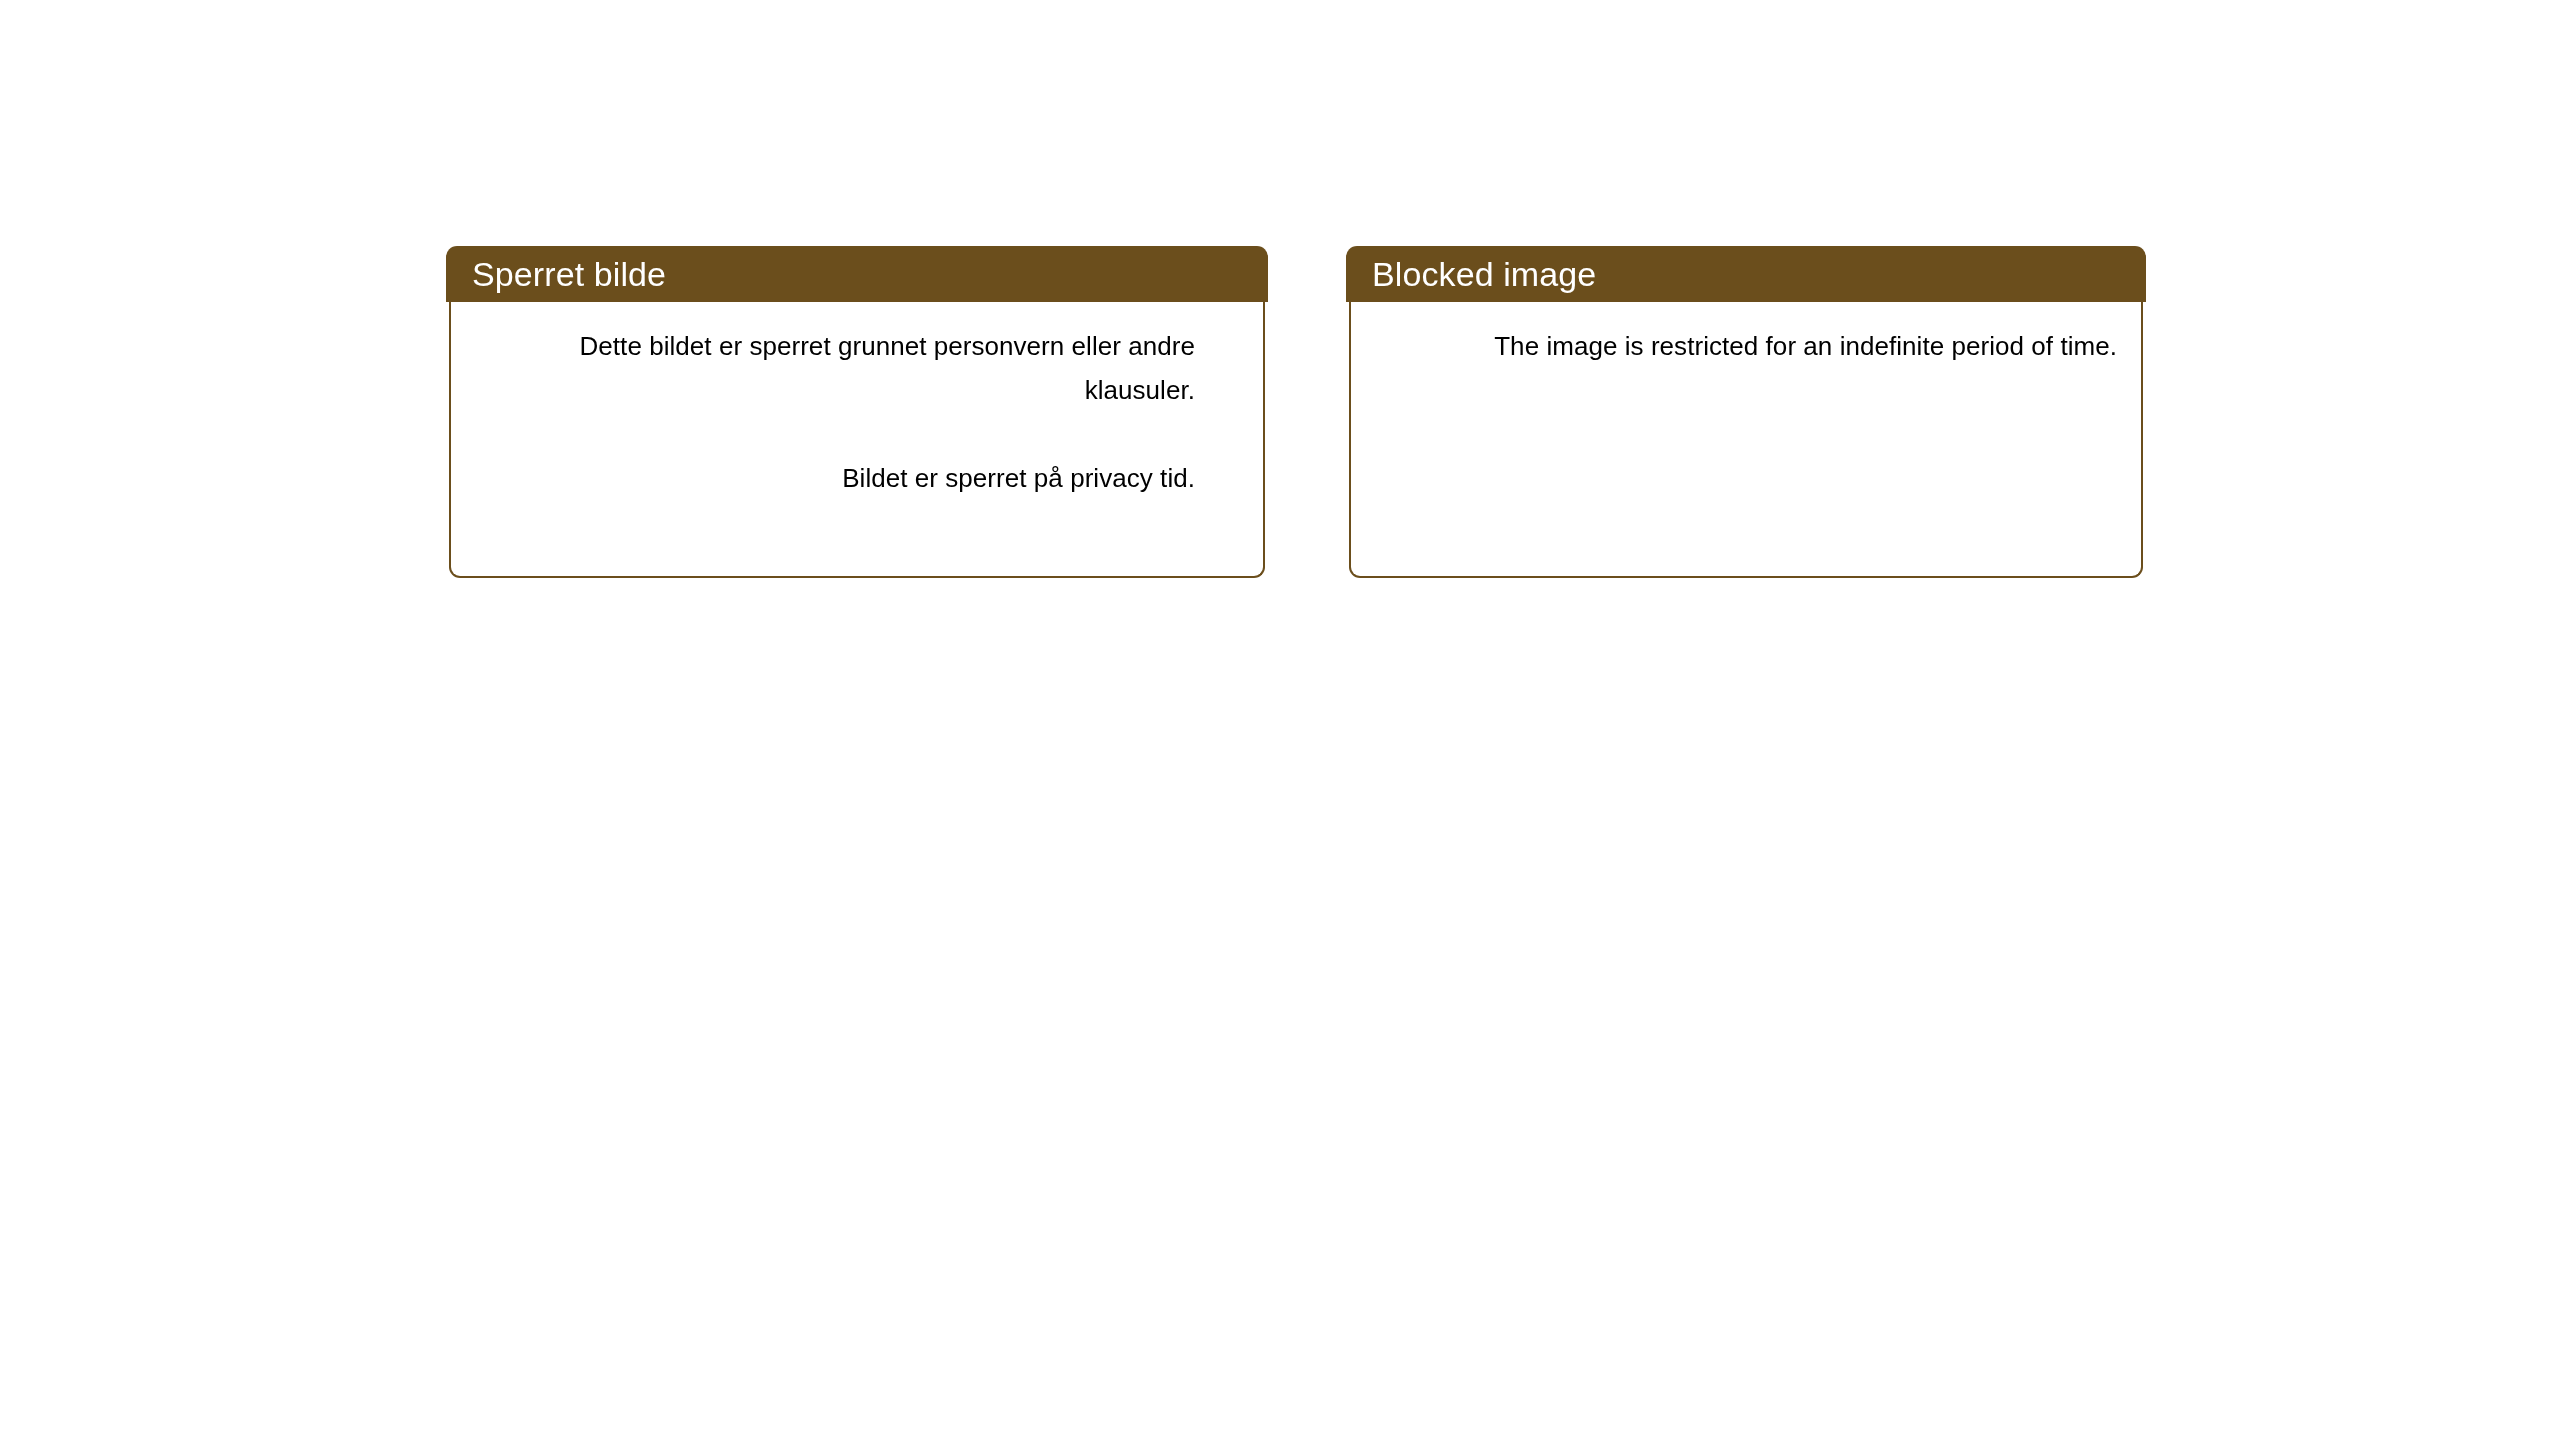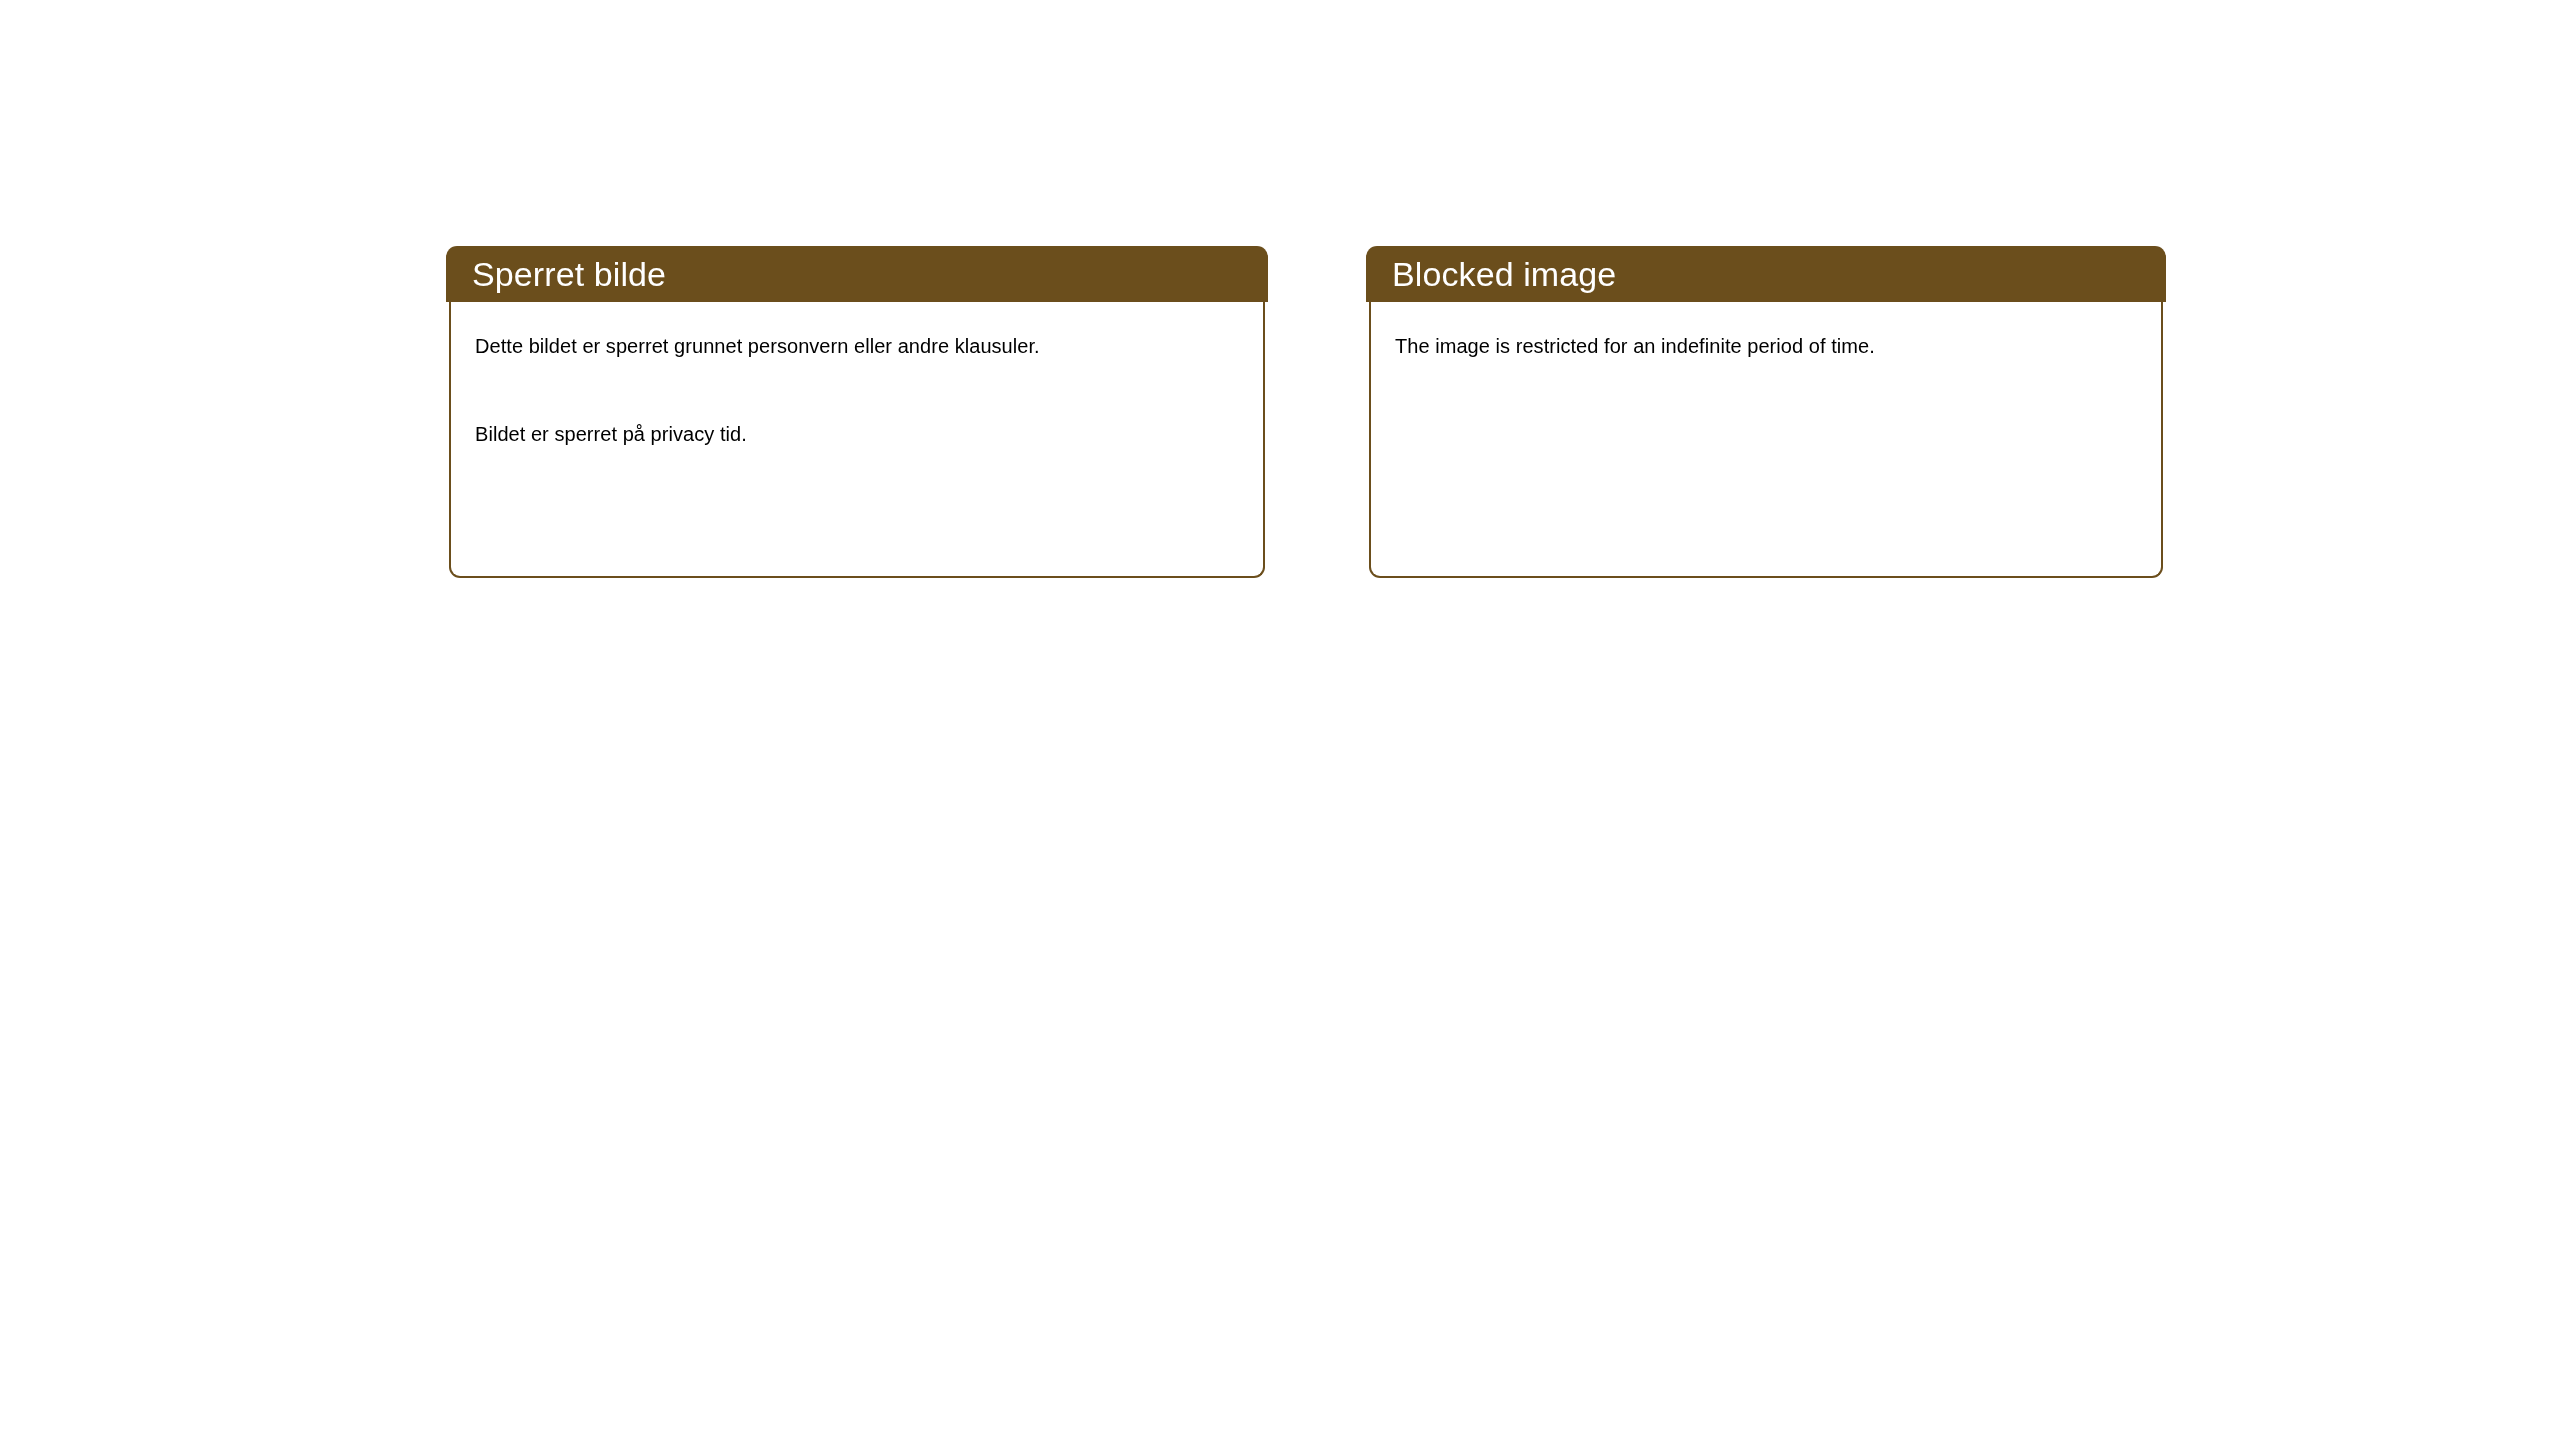--- a/index.html
+++ b/index.html
@@ -21,21 +21,21 @@
     height: 1440px;
   }
 
   .notice-row {
     position: absolute;
     left: 449px;
     top: 246px;
     display: flex;
     flex-direction: row;
     align-items: flex-start;
-    gap: 64px;
+    gap: 44px;
   }
 
   .notice-card {
     position: relative;
     display: flex;
     flex-direction: column;
     align-items: stretch;
     background: transparent;
   }
 
@@ -77,25 +77,26 @@
     min-height: 220px;
   }
 
   .card-no .card-body { height: 276px; }
   .card-en .card-body { height: 276px; }
 
   .card-paragraph {
     margin: 0;
     color: #000000;
     font-family: "Liberation Sans", sans-serif;
-    font-size: 20px;
+    font-size: 26px;
     font-weight: 400;
     line-height: 44px;
     letter-spacing: 0.05px;
     max-width: 720px;
+    text-align: right;
   }
 
   .card-paragraph + .card-paragraph {
     margin-top: 44px;
   }
 
   .card-en .card-paragraph { max-width: 760px; }
 </style>
 </head>
 <body>

